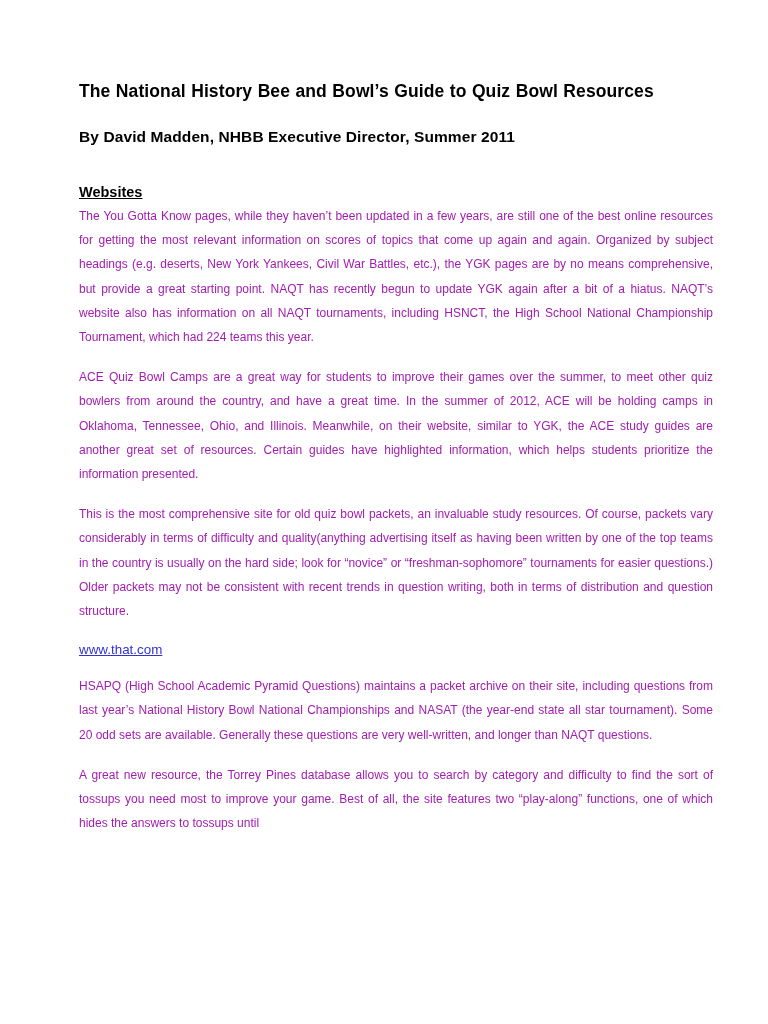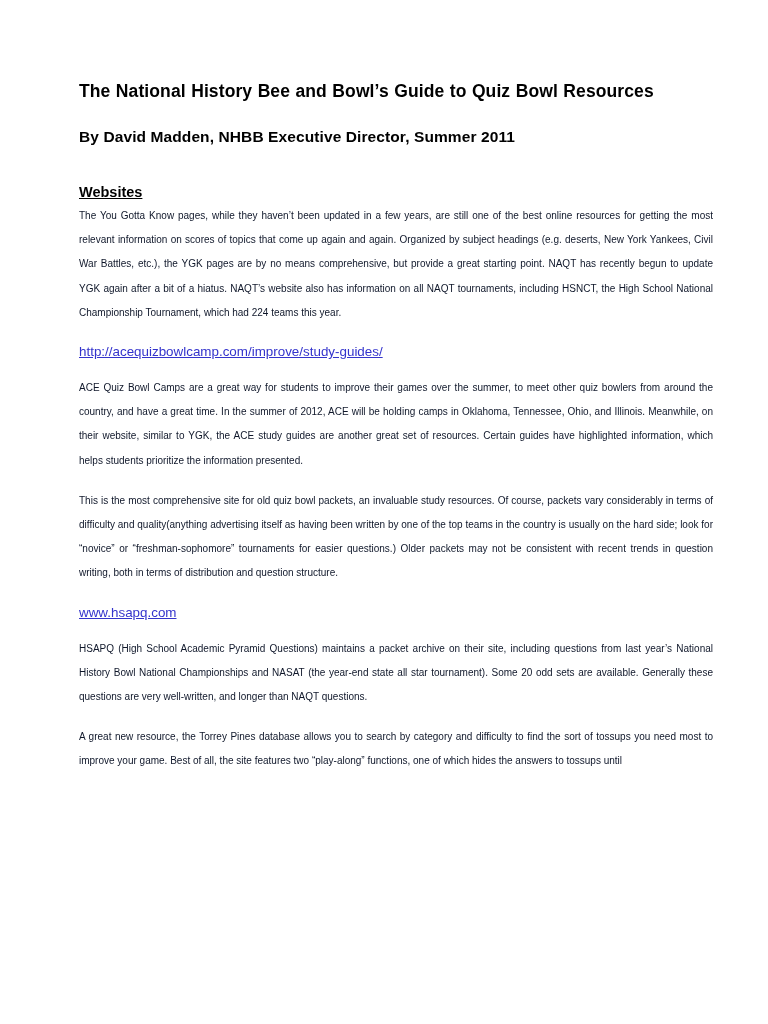--- a/index.html
+++ b/index.html
@@ -63,26 +63,26 @@
     font-size: 13.4px;
     line-height: 21px;
     margin: 0 0 14px 0;
     color: #3333cc;
     text-decoration: underline;
     display: block;
     word-break: break-all;
   }
 
   .para {
-    font-size: 10px;
+    font-size: 12px;
     line-height: 24.2px;
     text-align: justify;
     text-align-last: left;
     margin: 0 0 16px 0;
-    color: #0f172a;
+    color: #a21caf;
   }
 
   .para.last { margin-bottom: 0; }
 
   .block { margin-bottom: 0; }
   .block + .block { margin-top: 0; }
 </style>
 </head>
 <body>
 
@@ -93,30 +93,29 @@
 
     <h2 class="doc-byline">By David Madden, NHBB Executive Director, Summer 2011</h2>
 
     <h3 class="section-heading">Websites</h3>
 
     <div class="block">
       <p class="para">The You Gotta Know pages, while they haven’t been updated in a few years, are still one of the best online resources for getting the most relevant information on scores of topics that come up again and again. Organized by subject headings (e.g. deserts, New York Yankees, Civil War Battles, etc.), the YGK pages are by no means comprehensive, but provide a great starting point. NAQT has recently begun to update YGK  again after a bit of a hiatus. NAQT’s website also has information on all NAQT tournaments, including HSNCT, the High School National Championship Tournament, which had 224 teams this year.</p>
     </div>
 
     <div class="block">
-      <a class="link-line" href="#">http://acequizbowlcamp.com/improve/study-guides/</a>
       <p class="para">ACE Quiz Bowl Camps are a great way for students to improve their games over the summer, to meet other quiz bowlers from around the country, and have a great time. In the summer of 2012, ACE will be holding camps in Oklahoma, Tennessee, Ohio, and Illinois. Meanwhile, on their website, similar to YGK, the ACE study guides are another great set of resources. Certain guides have highlighted information, which helps students prioritize the information presented.</p>
     </div>
 
     <div class="block">
       <p class="para">This is the most comprehensive site for old quiz bowl packets, an invaluable study resources. Of course, packets vary considerably in terms of difficulty and quality(anything advertising itself as having been written by one of the top teams in the country is usually on the hard side; look for “novice” or “freshman-sophomore” tournaments for easier questions.) Older packets may not be consistent with recent trends in question writing, both in terms of distribution and question structure.</p>
     </div>
 
     <div class="block">
-      <a class="link-line" href="#">www.hsapq.com</a>
+      <a class="link-line" href="#">www.that.com</a>
       <p class="para">HSAPQ (High School Academic Pyramid Questions) maintains a packet archive on their site, including questions from last year’s National History Bowl National Championships and NASAT (the year-end state all star tournament). Some 20 odd sets are available. Generally these questions are very well-written, and longer than NAQT questions.</p>
     </div>
 
     <div class="block">
       <p class="para last">A great new resource, the Torrey Pines database allows you to search by category and difficulty to find the sort of tossups you need most to improve your game. Best of all, the site features two “play-along” functions, one of which hides the answers to tossups until</p>
     </div>
 
   </div>
 </div>
 

